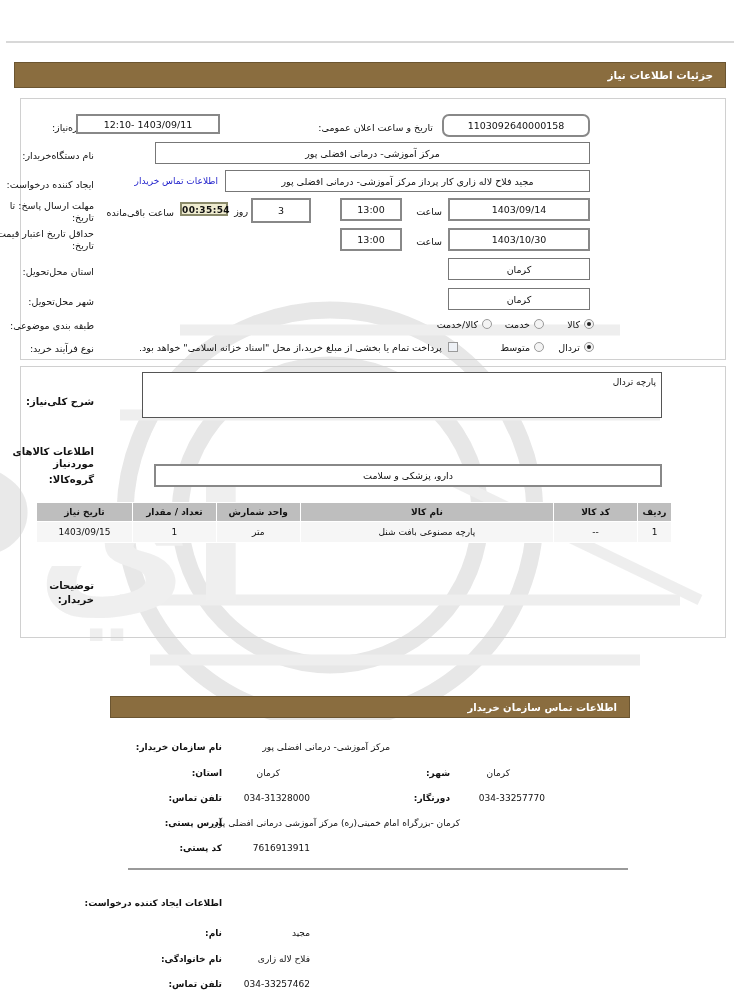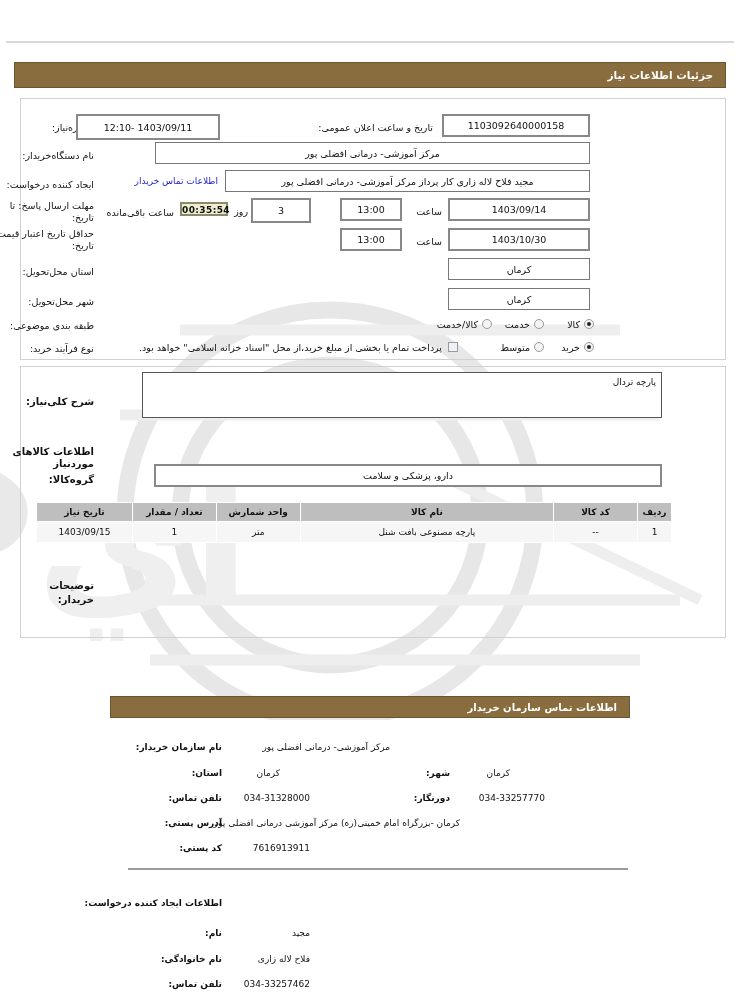--- a/index.html
+++ b/index.html
@@ -277,23 +277,23 @@
     </g>
   </svg>
 
   <div class="top-rule"></div>
 
   <div class="sec-header" id="hdr-main">جزئیات اطلاعات نیاز</div>
 
   <div class="panel" id="panel-a"></div>
 
   <div class="lbl" style="right:646px; top:122px;">شماره‌نیاز:</div>
-  <div class="box boxed2" style="right:150px; top:114px; width:148px; height:23px;">1103092640000158</div>
+  <div class="box boxed2" style="right:150px; top:114px; width:148px; height:23px;border-radius:7px;">1103092640000158</div>
   <div class="free" style="right:307px; top:122px;">تاریخ و ساعت اعلان عمومی:</div>
-  <div class="box boxed2" style="right:520px; top:114px; width:144px; height:26px;">1403/09/11 -12:10</div>
+  <div class="box boxed2" style="right:520px; top:114px; width:144px; height:20px;">1403/09/11 -12:10</div>
 
   <div class="lbl" style="right:646px; top:150px;">نام دستگاه‌خریدار:</div>
   <div class="box" style="right:150px; top:142px; width:435px; height:22px;">مرکز  آموزشی- درمانی  افضلی پور</div>
 
   <div class="lbl" style="right:646px; top:179px;">ایجاد کننده درخواست:</div>
   <div class="box" style="right:150px; top:170px; width:365px; height:22px;">مجید فلاح لاله زاری کار پرداز مرکز آموزشی- درمانی  افضلی پور</div>
   <a class="link" style="right:522px; top:176px;" href="#">اطلاعات تماس خریدار</a>
 
   <div class="lbl" style="right:646px; top:200px; width:92px;">مهلت ارسال پاسخ: تا تاریخ:</div>
   <div class="box boxed2" style="right:150px; top:198px; width:142px; height:23px;">1403/09/14</div>
@@ -318,21 +318,21 @@
   <div class="lbl" style="right:646px; top:320px;">طبقه بندی موضوعی:</div>
   <div class="radio on" style="right:146px; top:319px;"></div>
   <div class="free" style="right:160px; top:319px;">کالا</div>
   <div class="radio" style="right:196px; top:319px;"></div>
   <div class="free" style="right:210px; top:319px;">خدمت</div>
   <div class="radio" style="right:248px; top:319px;"></div>
   <div class="free" style="right:262px; top:319px;">کالا/خدمت</div>
 
   <div class="lbl" style="right:646px; top:343px;">نوع فرآیند خرید:</div>
   <div class="radio on" style="right:146px; top:342px;"></div>
-  <div class="free" style="right:160px; top:342px;">خرید</div>
+  <div class="free" style="right:160px; top:342px;">تردال</div>
   <div class="radio" style="right:196px; top:342px;"></div>
   <div class="free" style="right:210px; top:342px;">متوسط</div>
   <div class="chk" style="right:282px; top:342px;"></div>
   <div class="free" style="right:298px; top:342px;">پرداخت تمام یا بخشی از مبلغ خرید،از محل "اسناد خزانه اسلامی" خواهد بود.</div>
 
   <div class="panel" id="panel-b"></div>
 
   <div class="lbl lbl-b" style="right:646px; top:396px; font-size:10px;">شرح کلی‌نیاز:</div>
   <div class="ta" style="right:78px; top:372px; width:520px; height:46px;">پارچه تردال</div>
 

